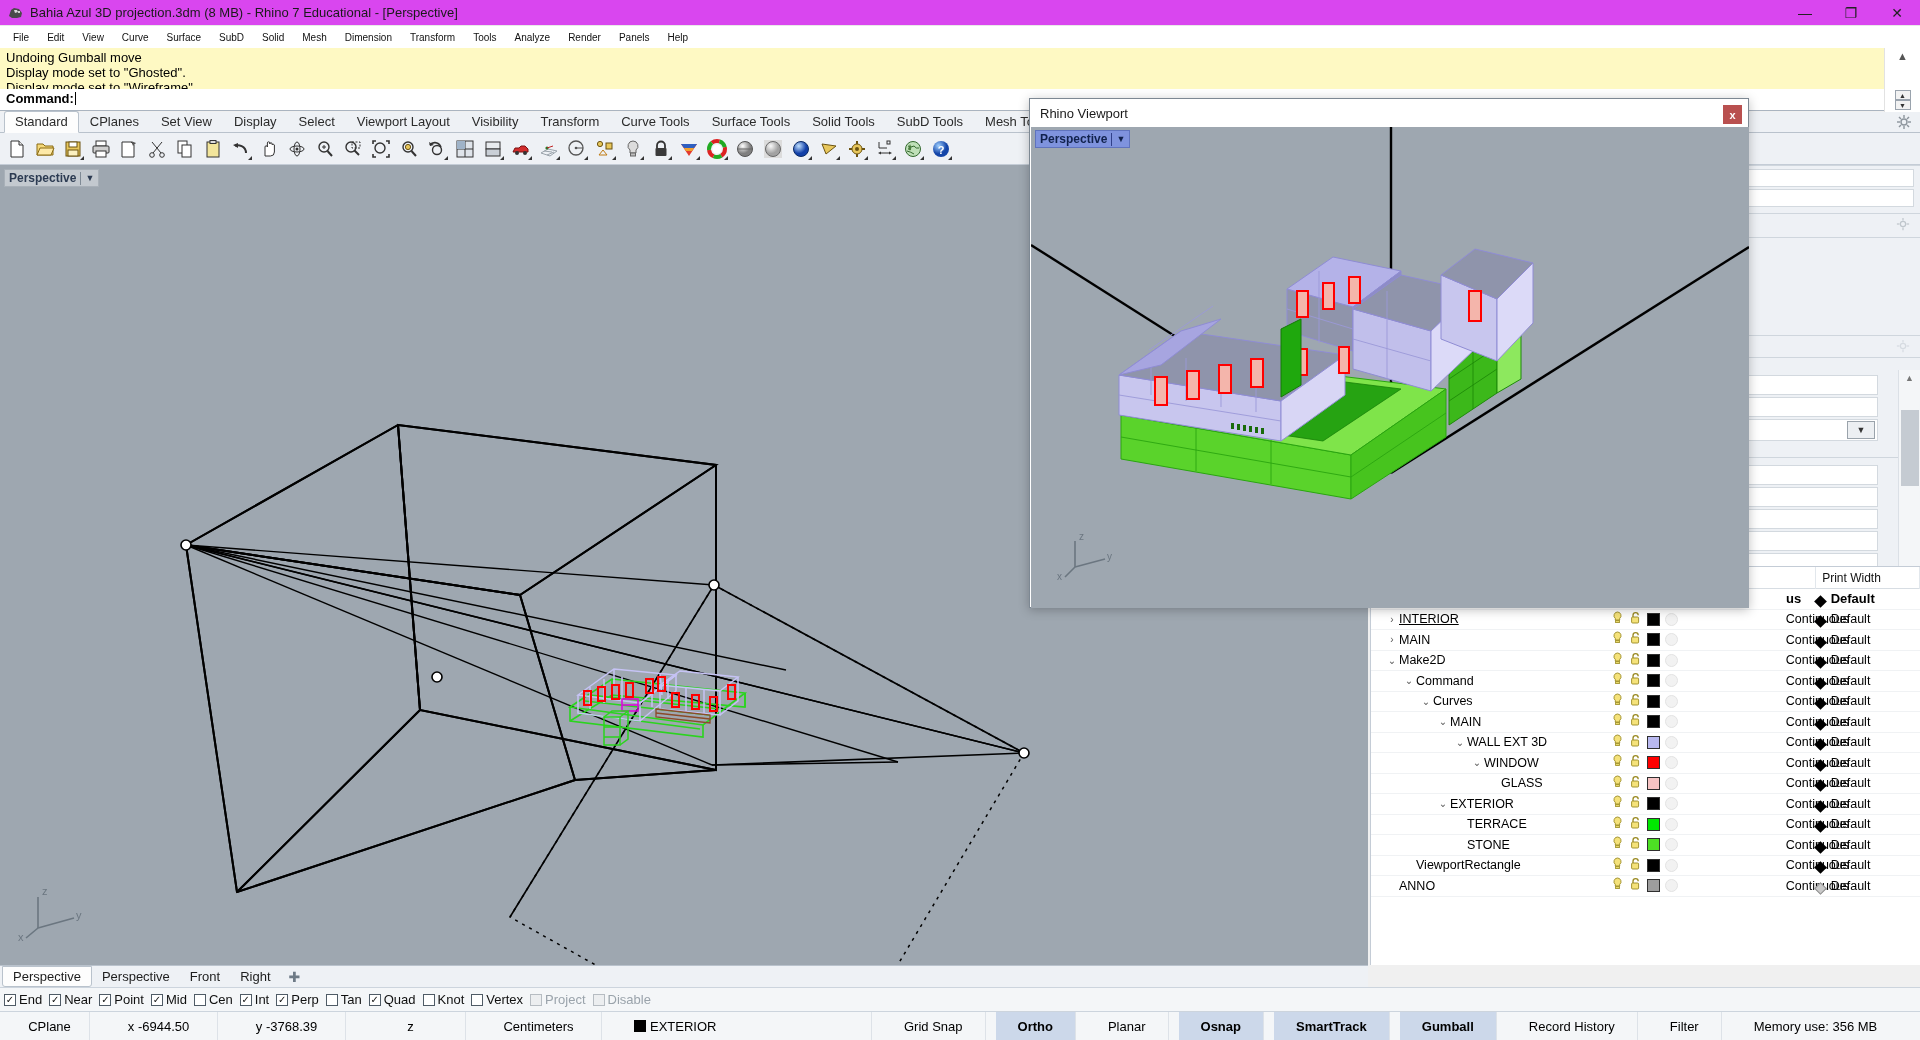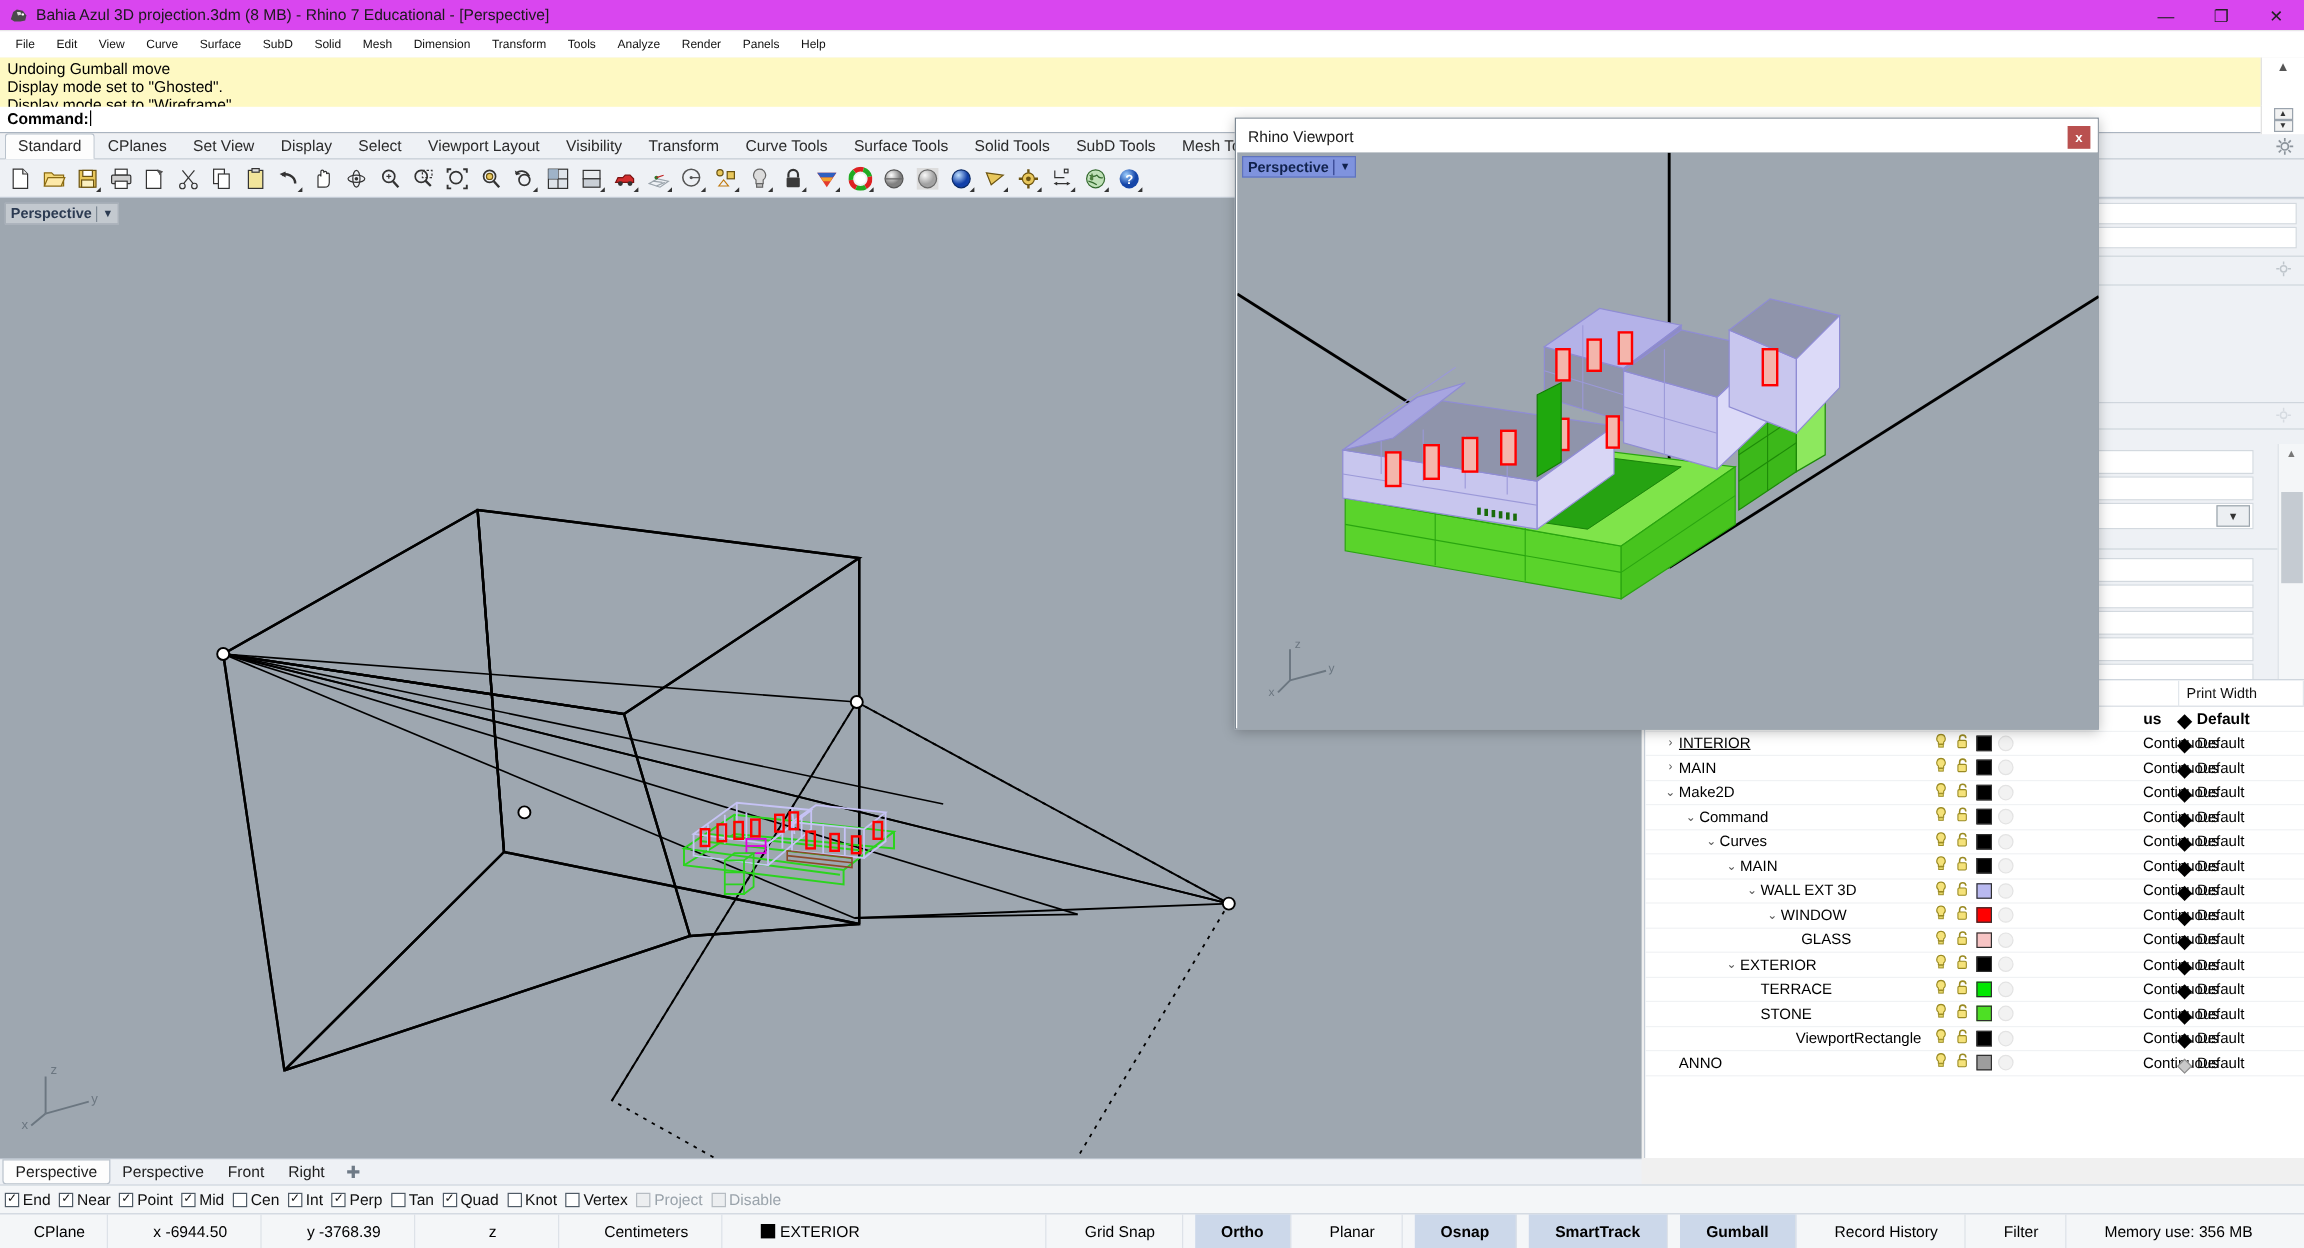--- a/index.html
+++ b/index.html
@@ -1099,21 +1099,21 @@
           <div class="lp-lt" style="padding-left: 94px;">Continuous</div>
           <div class="lp-pw">
             <span class="diamond"></span>
             <span>Default</span>
           </div>
         </div>
         <div class="lp-row">
           <div class="lp-name">
             <span style="width: 31px; flex: 0 0 auto;"></span>
             <span class="lp-chev"></span>
-            <span class="lp-lbl" style="text-align: right;">ViewportRectangle</span>
+            <span class="lp-lbl" style="text-align: left;">ViewportRectangle</span>
           </div>
           <div class="lp-icons">
             <span><svg width="13" height="14" viewBox="0 0 13 14">
                 <path d="M6.5 1 a3.6 3.6 0 0 1 2.2 6.4 V9 h-4.4 V7.4 A3.6 3.6 0 0 1 6.5 1z" fill="#f5e27a" stroke="#9a8a22" stroke-width="0.9"></path>
                 <rect x="4.6" y="9.4" width="3.8" height="2.2" fill="#e8d96a" stroke="#9a8a22" stroke-width="0.8"></rect>
               </svg></span>
             <span><svg width="13" height="14" viewBox="0 0 13 14">
                 <path d="M4 6 V4.2 A2.6 2.6 0 0 1 9.2 4.2" fill="none" stroke="#9a8a22" stroke-width="1.3"></path>
                 <rect x="2.6" y="6" width="7" height="6" rx="1" fill="#f5e27a" stroke="#9a8a22" stroke-width="0.9"></rect>
               </svg></span>

